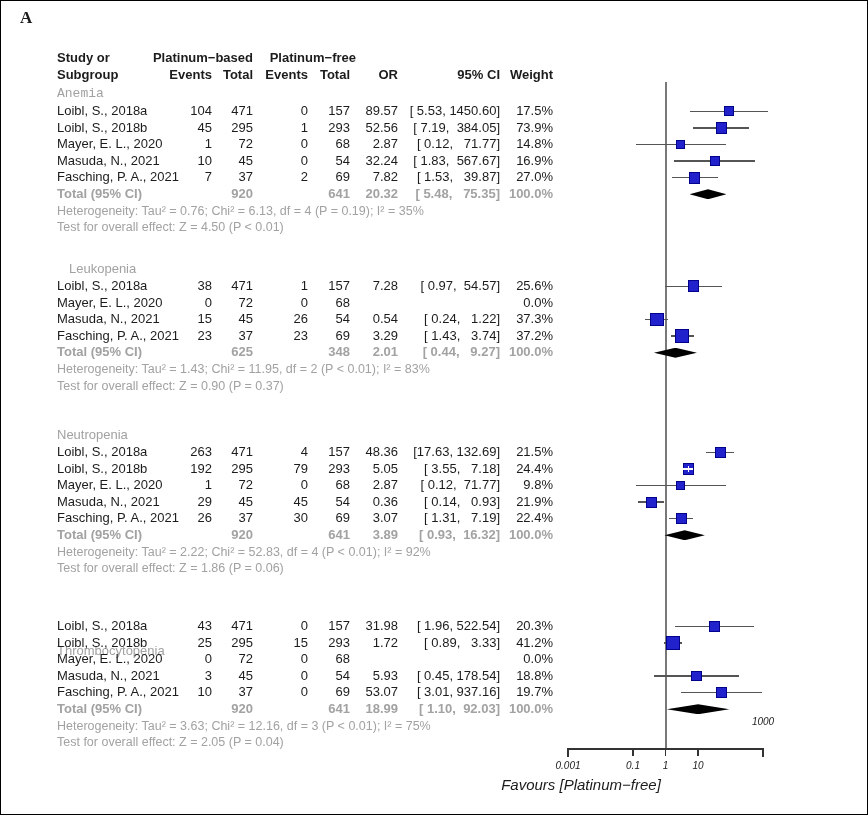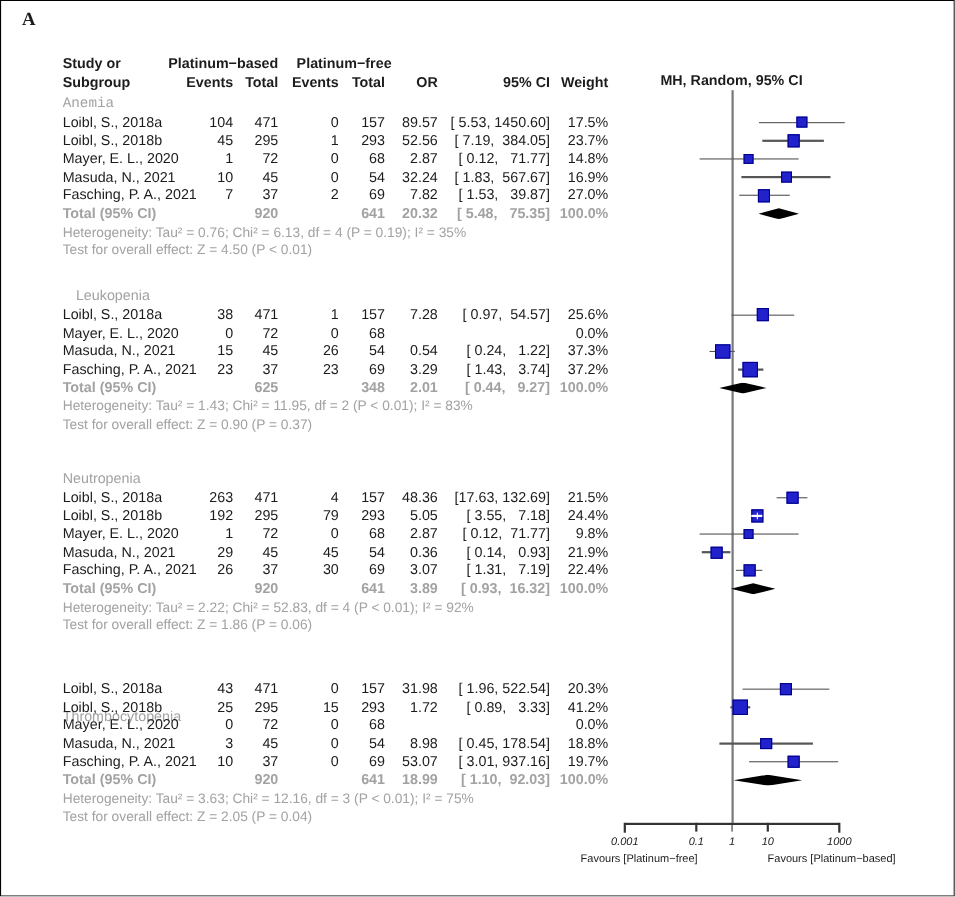--- a/index.html
+++ b/index.html
@@ -24,41 +24,40 @@
   .plot-hdr{position:absolute;width:300px;left:515px;text-align:center;font-weight:bold;}
   .refline{position:absolute;width:2px;background:#787878;}
   .ciline{position:absolute;height:1.4px;background:#555555;}
   .sq{position:absolute;background:#2222cc;border:1px solid #00008b;box-sizing:border-box;}
   .sq-cross-h{position:absolute;background:#ffffff;height:1.4px;}
   .sq-cross-v{position:absolute;background:#ffffff;width:1.4px;}
   .diamond{position:absolute;background:#000;clip-path:polygon(0 50%,50% 0,100% 50%,50% 100%);}
   .axis-line{position:absolute;height:1.5px;background:#333;}
   .axis-tick{position:absolute;width:1.5px;background:#333;}
   .axis-lab{position:absolute;transform:translateX(-50%);font-size:10px;white-space:nowrap;font-style:italic;}
-  .favours{position:absolute;width:200px;text-align:center;font-size:10px;white-space:nowrap;}
+  .favours{position:absolute;width:200px;text-align:center;font-size:15px;white-space:nowrap;font-style:italic;}
 </style>
 </head>
 <body>
 
 <div class="fig">
   <span class="panel-label">A</span>
 
   <span class="c hdr study" style="top:50px">Study or</span>
   <span class="c hdr study" style="top:66.6px">Subgroup</span>
   <span class="c hdr rt t1" style="top:50px">Platinum−based</span>
   <span class="c hdr rt" style="top:50px;right:512px">Platinum−free</span>
   <span class="c hdr rt e1" style="top:66.6px">Events</span>
   <span class="c hdr rt t1" style="top:66.6px">Total</span>
   <span class="c hdr rt e2" style="top:66.6px">Events</span>
   <span class="c hdr rt t2" style="top:66.6px">Total</span>
   <span class="c hdr rt or" style="top:66.6px">OR</span>
   <span class="c hdr rt ci" style="top:66.6px">95% CI</span>
   <span class="c hdr rt wt" style="top:66.6px">Weight</span>
 
-  <div class="plot-hdr" style="top:64.6px">MH, Random, 95% CI</div>
 
   <div class="refline" style="left:664.5px;top:82px;height:666px"></div>
 
   <div id="rows">
       <div style="position: absolute; left: 0px; right: 0px; height: 16.6px; top: 86px; font-family: Liberation Mono, monospace;">
         <span class="c study gray">Anemia</span>
       </div>
       <div style="position: absolute; left: 0px; right: 0px; height: 16.6px; top: 103px;">
         <span class="c study">Loibl, S., 2018a</span>
         <span class="c rt e1">104</span>
@@ -72,21 +71,21 @@
         <span class="sq" style="left: 723.87px; top: 3.225px; width: 10.15px; height: 10.15px;"></span>
       </div>
       <div style="position: absolute; left: 0px; right: 0px; height: 16.6px; top: 119.6px;">
         <span class="c study">Loibl, S., 2018b</span>
         <span class="c rt e1">45</span>
         <span class="c rt t1">295</span>
         <span class="c rt e2">1</span>
         <span class="c rt t2">293</span>
         <span class="c rt or">52.56</span>
         <span class="c rt ci">[ 7.19,  384.05]</span>
-        <span class="c rt wt">23.7%</span>
+        <span class="c rt wt">73.9%</span>
         <span class="ciline" style="left: 693.344px; width: 56.1489px; top: 7.6px;"></span>
         <span class="sq" style="left: 715.788px; top: 2.667px; width: 11.266px; height: 11.266px;"></span>
       </div>
       <div style="position: absolute; left: 0px; right: 0px; height: 16.6px; top: 136.2px;">
         <span class="c study">Mayer, E. L., 2020</span>
         <span class="c rt e1">1</span>
         <span class="c rt t1">72</span>
         <span class="c rt e2">0</span>
         <span class="c rt t2">68</span>
         <span class="c rt or">2.87</span>
@@ -314,21 +313,21 @@
         <span class="c rt or"></span>
         <span class="c rt ci"></span>
         <span class="c rt wt">0.0%</span>
       </div>
       <div style="position: absolute; left: 0px; right: 0px; height: 16.6px; top: 667.8px;">
         <span class="c study">Masuda, N., 2021</span>
         <span class="c rt e1">3</span>
         <span class="c rt t1">45</span>
         <span class="c rt e2">0</span>
         <span class="c rt t2">54</span>
-        <span class="c rt or">8.98</span>
+        <span class="c rt or">5.93</span>
         <span class="c rt ci">[ 0.45, 178.54]</span>
         <span class="c rt wt">18.8%</span>
         <span class="ciline" style="left: 654.229px; width: 84.452px; top: 7.6px;"></span>
         <span class="sq" style="left: 691.289px; top: 3.108px; width: 10.384px; height: 10.384px;"></span>
       </div>
       <div style="position: absolute; left: 0px; right: 0px; height: 16.6px; top: 684.4px;">
         <span class="c study">Fasching, P. A., 2021</span>
         <span class="c rt e1">10</span>
         <span class="c rt t1">37</span>
         <span class="c rt e2">0</span>
@@ -360,17 +359,16 @@
     <div class="axis-line" style="left:568px;top:748px;width:195px"></div>
   <span class="axis-tick" style="left: 567.25px; top: 748px; height: 9px;"></span>
       <span class="axis-lab" style="left: 568px; top: 760px;">0.001</span>
       <span class="axis-tick" style="left: 632.25px; top: 748px; height: 8px;"></span>
       <span class="axis-lab" style="left: 633px; top: 760px;">0.1</span>
       <span class="axis-tick" style="left: 664.75px; top: 748px; height: 8px;"></span>
       <span class="axis-lab" style="left: 665.5px; top: 760px;">1</span>
       <span class="axis-tick" style="left: 697.25px; top: 748px; height: 8px;"></span>
       <span class="axis-lab" style="left: 698px; top: 760px;">10</span>
       <span class="axis-tick" style="left: 762.25px; top: 748px; height: 9px;"></span>
-      <span class="axis-lab" style="left: 763px; top: 760px;">1000</span>
+      <span class="axis-lab" style="left: 763px; top: 716px;">1000</span>
     </div>
   <div class="favours" style="left:481px;top:776px">Favours [Platinum−free]</div>
-  <div class="favours" style="left:656px;top:776px">Favours [Platinum−based]</div>
 </div>
 
 </body></html>

